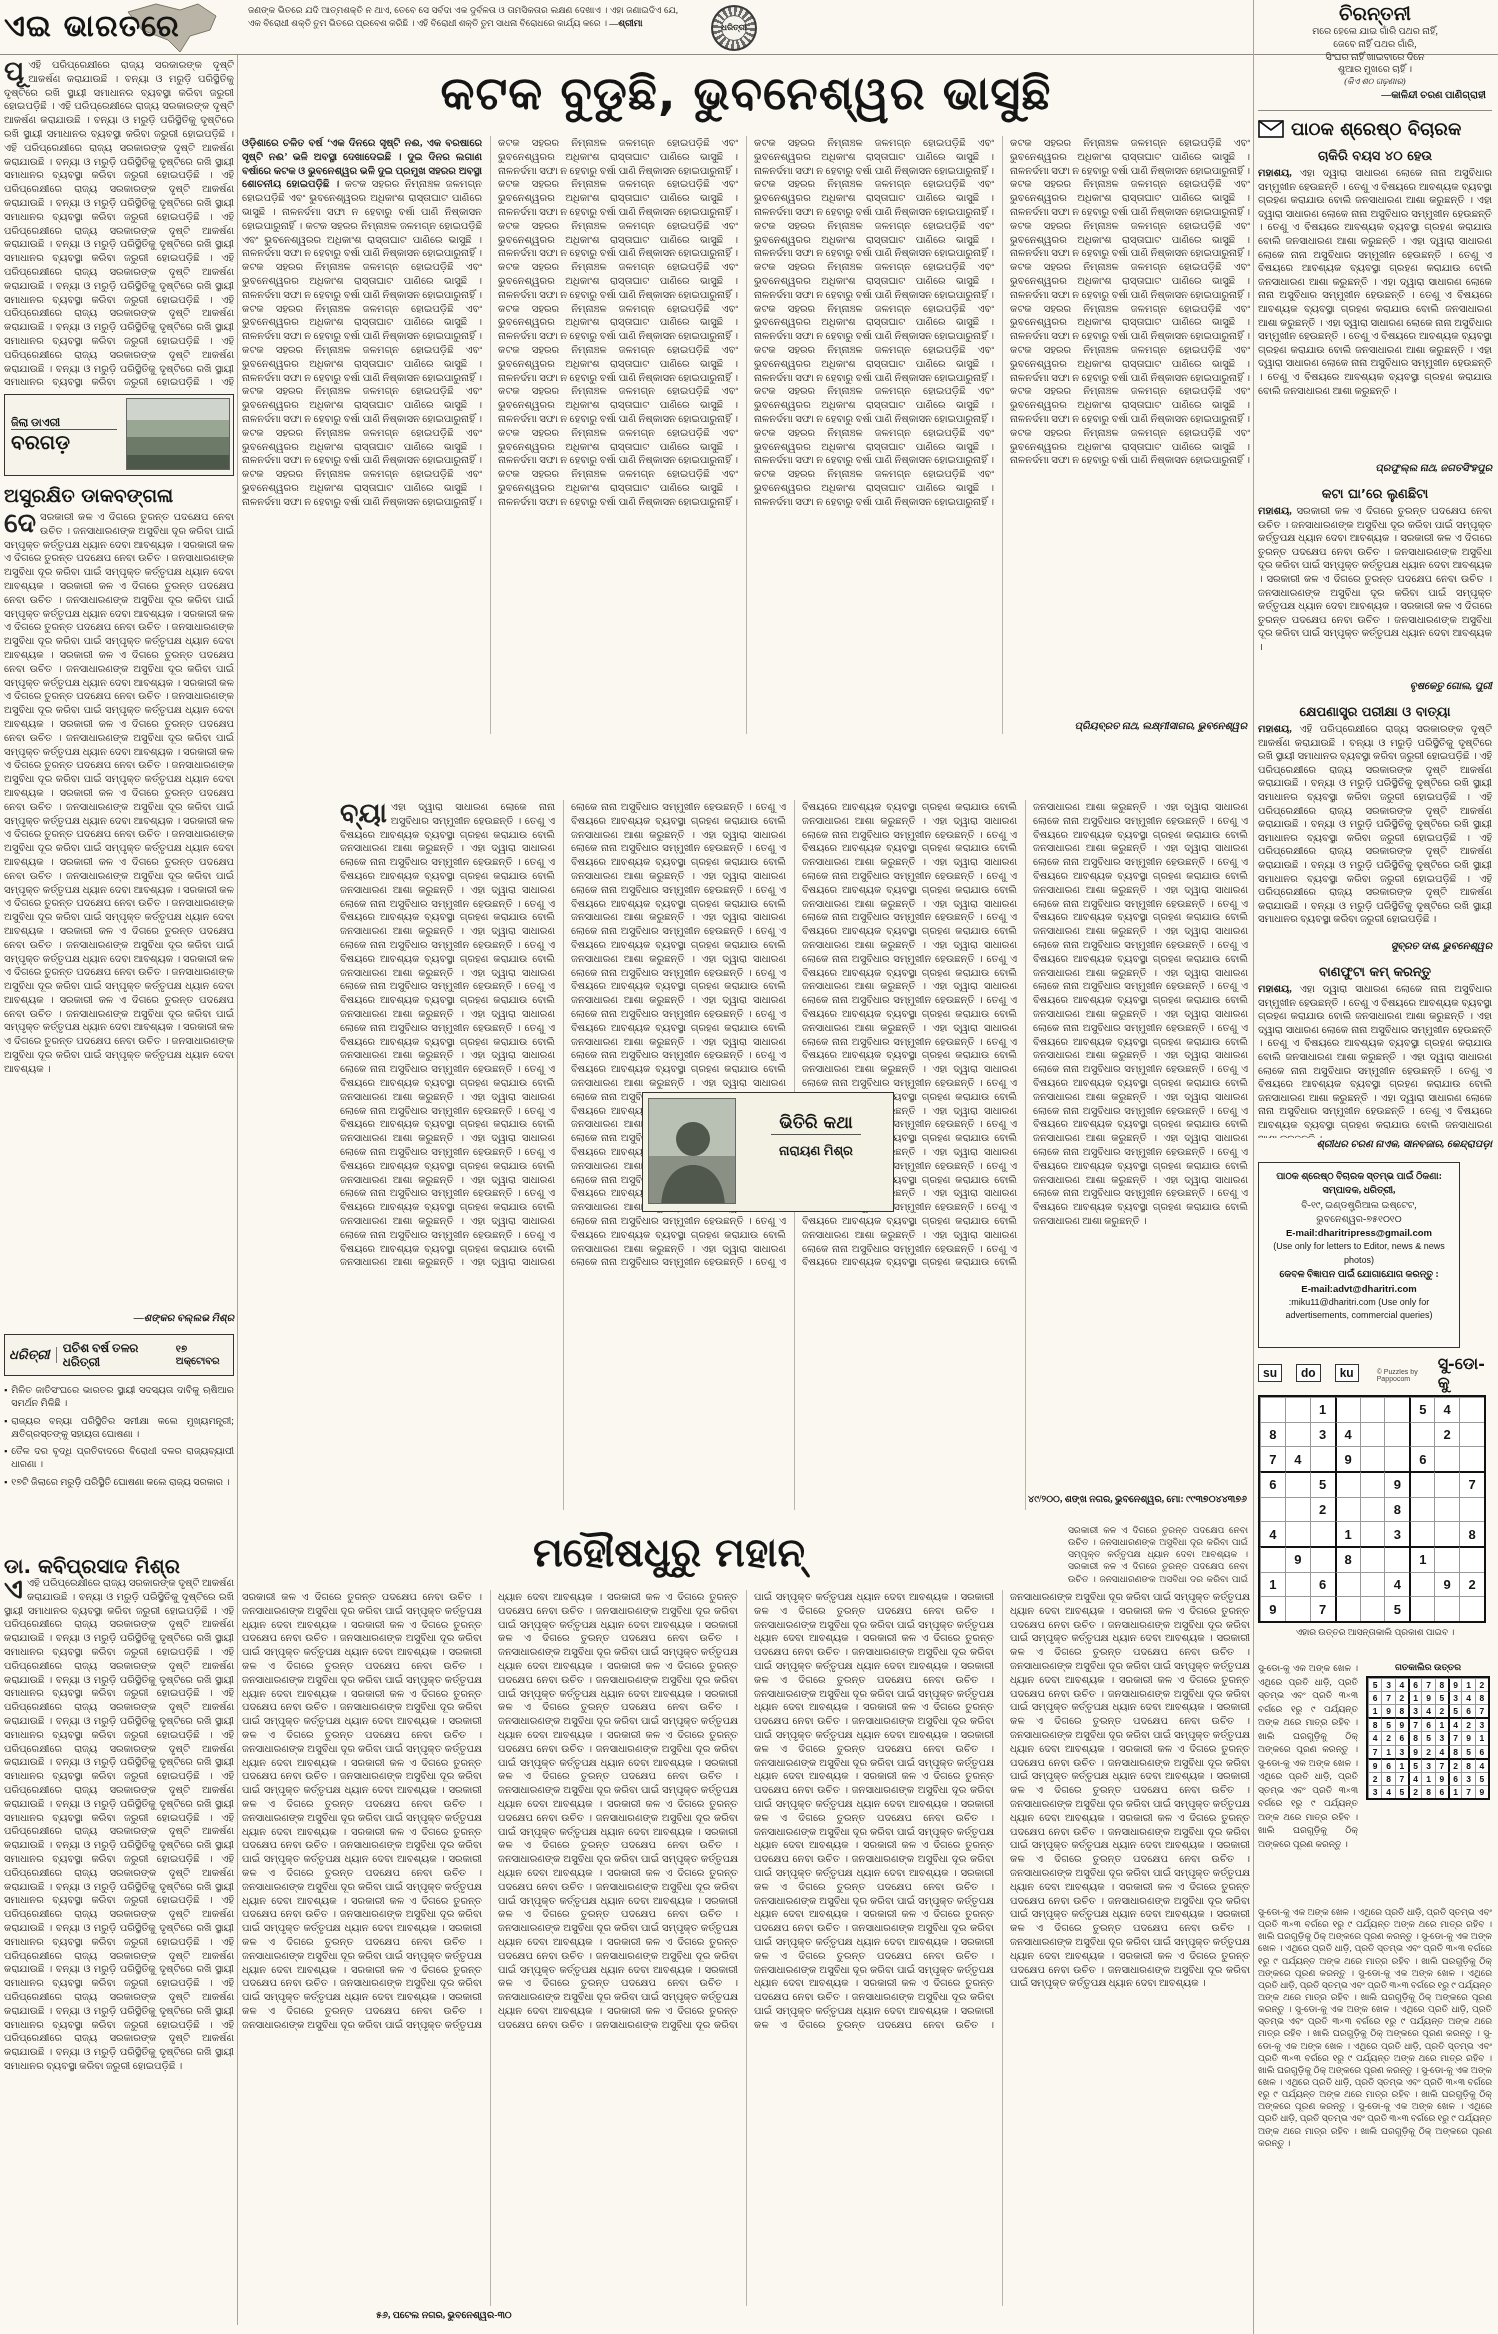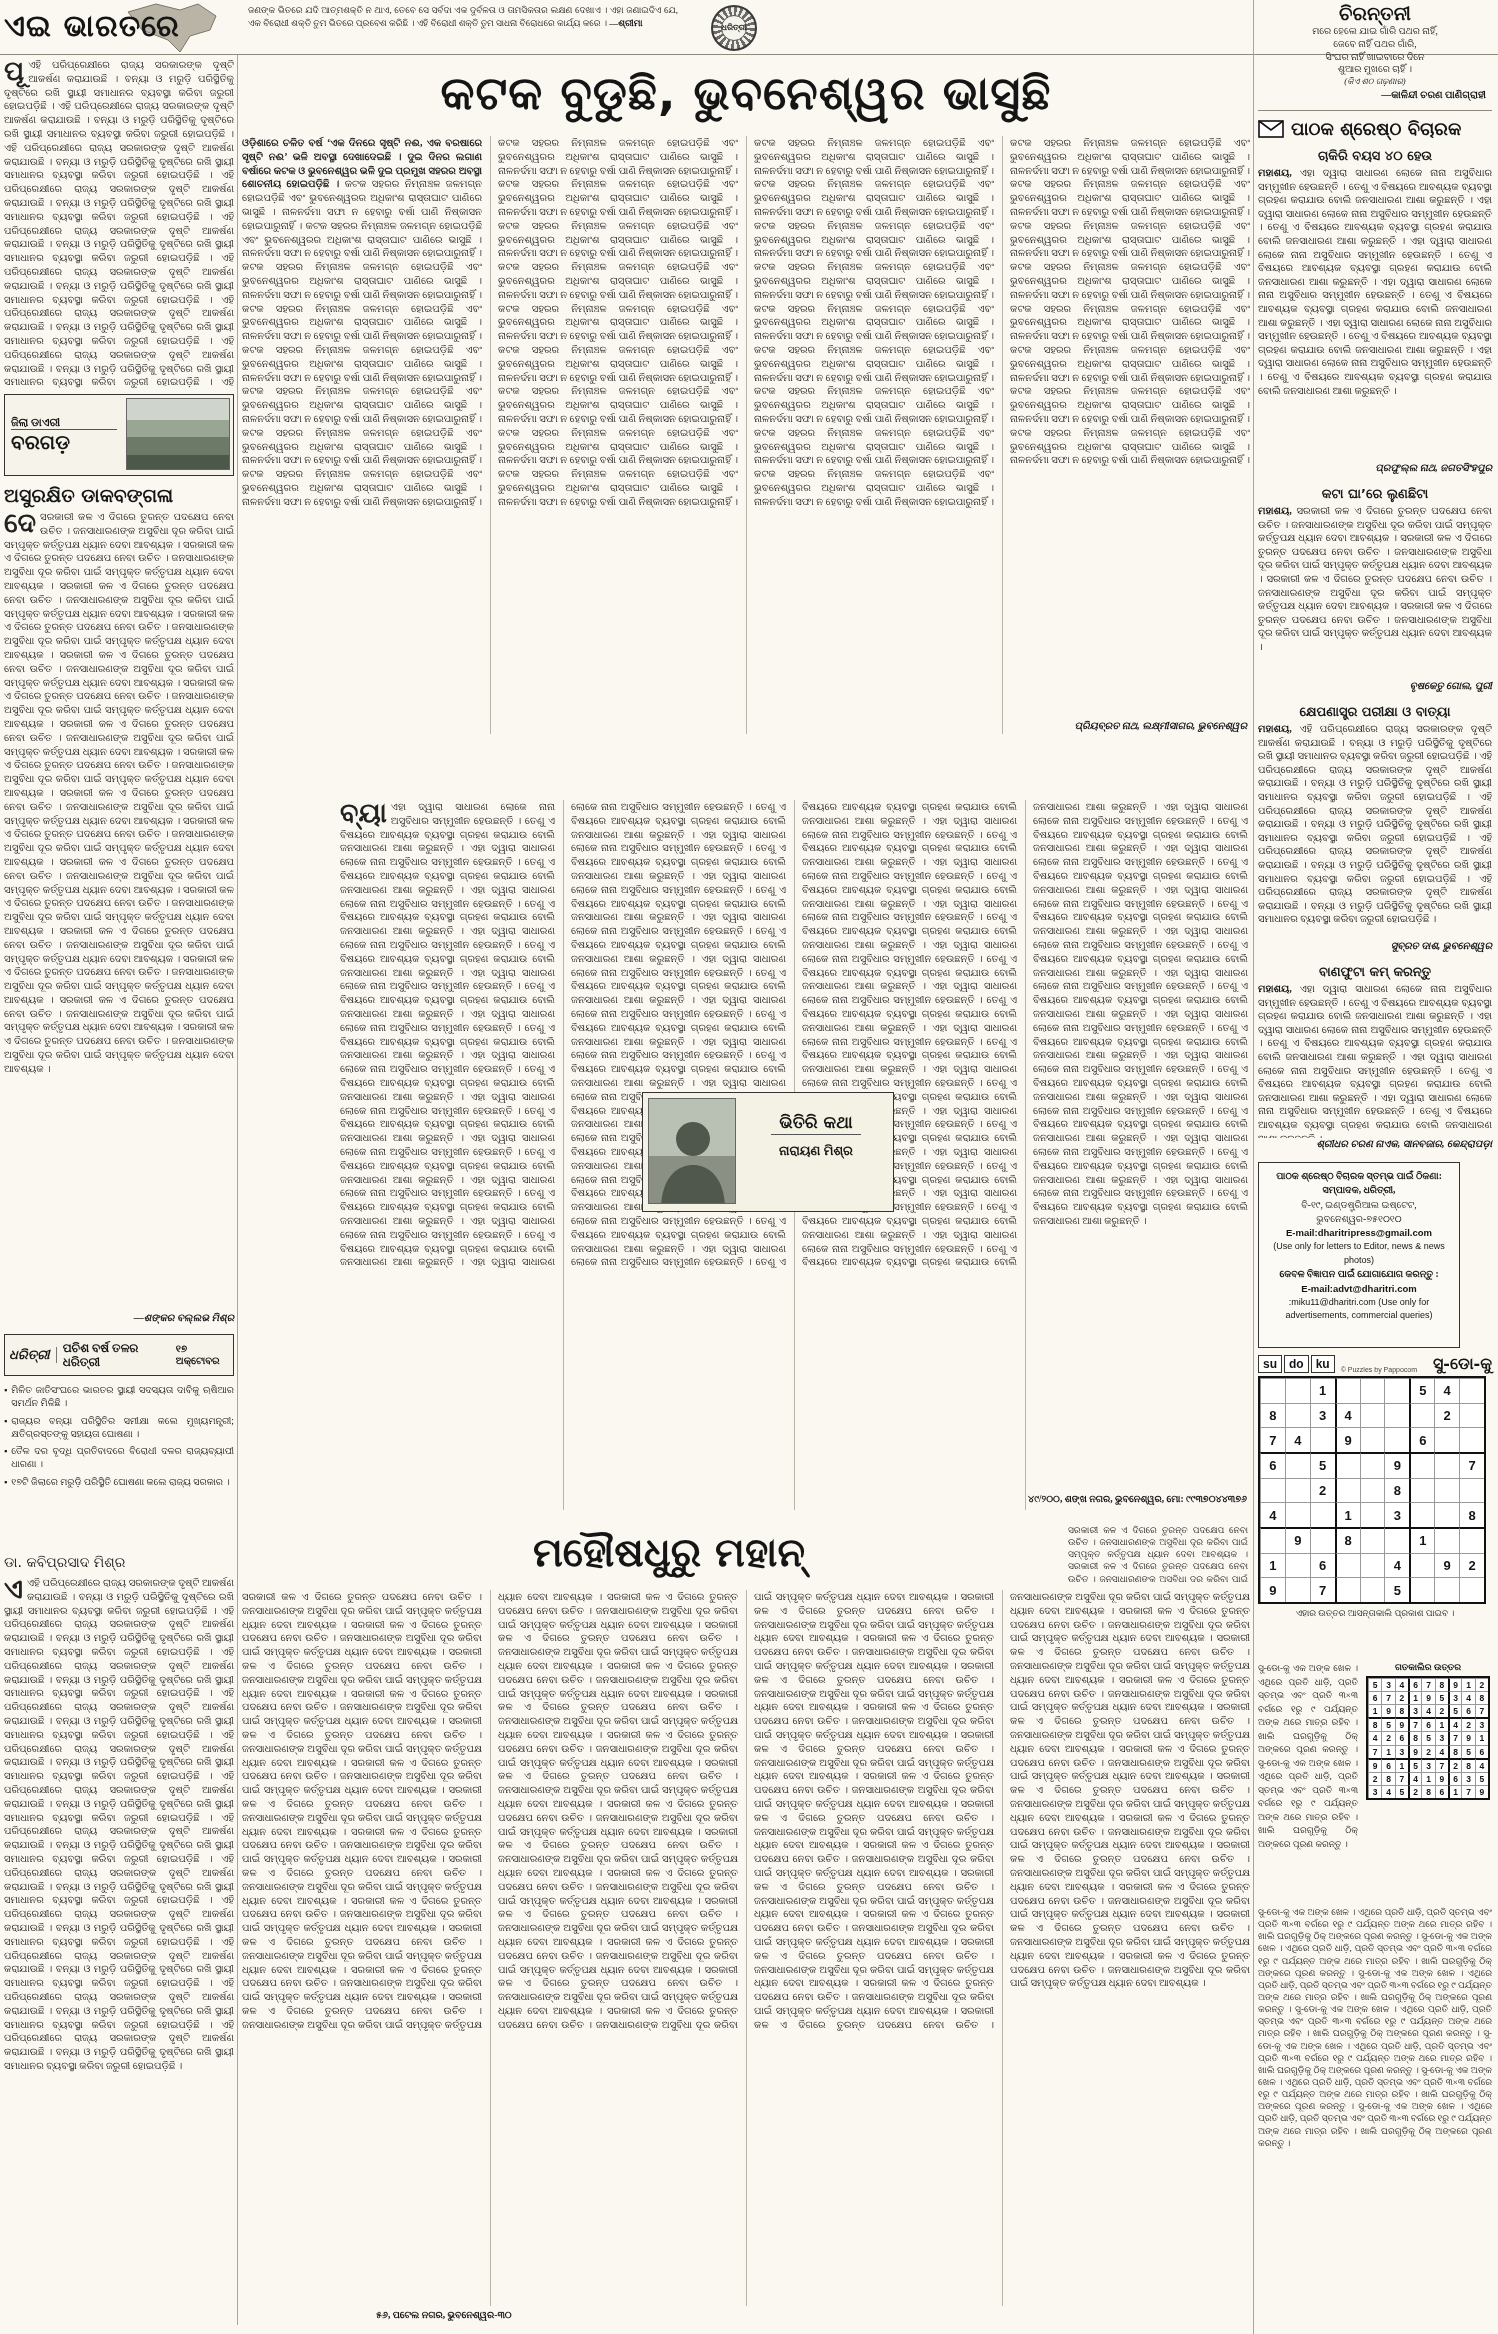--- a/index.html
+++ b/index.html
@@ -47,21 +47,21 @@
   
   #contact-box{left:1258px;top:1162px;width:202px;height:186px;border:1.5px solid #333;background:#fbfaf4;
       padding:6px 5px;text-align:center;font-size:9.5px;line-height:1.5}
   #contact-box .cb-bold{font-weight:bold}
   #contact-box .cb-latin{font-family:"Liberation Sans",sans-serif;font-size:9px}
   #contact-box .cb-email{font-weight:bold;font-family:"Liberation Sans",sans-serif;font-size:9.5px}
 
   
   #sudoku-box{left:1258px;top:1354px;width:234px}
   #sudoku-head{display:flex;align-items:center;justify-content:space-between;margin-bottom:3px}
-  #sudoku-head .latin{display:flex;gap:2px;align-items:flex-end}
+  #sudoku-head .latin{display:flex;gap:14px;align-items:flex-end}
   #sudoku-head .cell-l{border:1px solid #333;background:#fff;font-family:"Liberation Sans",sans-serif;
       font-weight:bold;font-size:12px;padding:1px 4px}
   #sudoku-head .copyright{font-size:7px;font-family:"Liberation Sans",sans-serif;color:#444;margin-left:4px}
   #sudoku-head .odia-title{font-size:16px;font-weight:bold;font-family:"DejaVu Sans",sans-serif}
   .sd-grid{display:grid;border:2px solid #111;background:#fff}
   .sd-grid.big{grid-template-columns:repeat(9,1fr);width:228px;height:228px;font-size:13px}
   .sd-grid.small{grid-template-columns:repeat(9,1fr);width:124px;height:124px;font-size:8.5px}
   .sd-cell{border-left:1px solid #999;border-top:1px solid #999;display:flex;align-items:center;
       justify-content:center;font-weight:bold;font-family:"Liberation Sans",sans-serif}
   .sd-cell.bl{border-left:2px solid #111}
@@ -80,21 +80,21 @@
   #jila-diary-box .jd-district{font-size:20px;font-weight:bold;font-family:"DejaVu Sans",sans-serif}
   .photo{background:linear-gradient(180deg,#cfd4cd 0 30%,#9aa694 30% 55%,#6d7a68 55% 80%,#4c584a 80%);
       border:1px solid #666}
   #dakbangala-headline{font-size:19px;font-weight:bold;font-family:"DejaVu Sans",sans-serif}
   #pachisha-box{border:1.5px solid #333;height:42px;display:flex;align-items:center;gap:6px;padding:2px 4px;background:#f5f3ea}
   #pachisha-box .pb-logo{font-size:13px;font-weight:bold;font-style:italic;border-right:1px solid #777;padding-right:6px}
   #pachisha-box .pb-title{font-size:12px;font-weight:bold;line-height:1.2}
   #pachisha-box .pb-date{font-size:10px;font-weight:bold}
   .bullet-item{display:flex;gap:4px;font-size:9.5px;line-height:1.4;margin-bottom:4px;text-align:justify}
   .bullet-item::before{content:"▪";font-size:9px;line-height:1.5}
-  #mahausadhi-byline{font-size:14px;font-weight:normal;font-family:"DejaVu Sans",sans-serif}
+  #mahausadhi-byline{font-size:20px;font-weight:bold;font-family:"DejaVu Sans",sans-serif}
 
   
   #main-headline{left:242px;top:56px;width:1008px;height:74px;display:flex;align-items:center;justify-content:center;
       font-size:46px;font-weight:bold;font-family:"DejaVu Sans",sans-serif;letter-spacing:1px}
   #main-body{left:242px;top:136px;width:1008px;height:598px}
   #main-sig{left:975px;top:720px;width:272px;height:16px}
   #bastaba-headline{left:340px;top:748px;width:908px;height:48px;display:flex;align-items:center;justify-content:center;
       font-size:38px;font-weight:bold;font-family:"DejaVu Sans",sans-serif}
   #bastaba-body{left:340px;top:800px;width:908px;height:710px}
   #bhitiri-box{left:642px;top:1092px;width:252px;height:120px;border:1.5px solid #333;background:#f3f2e4;

